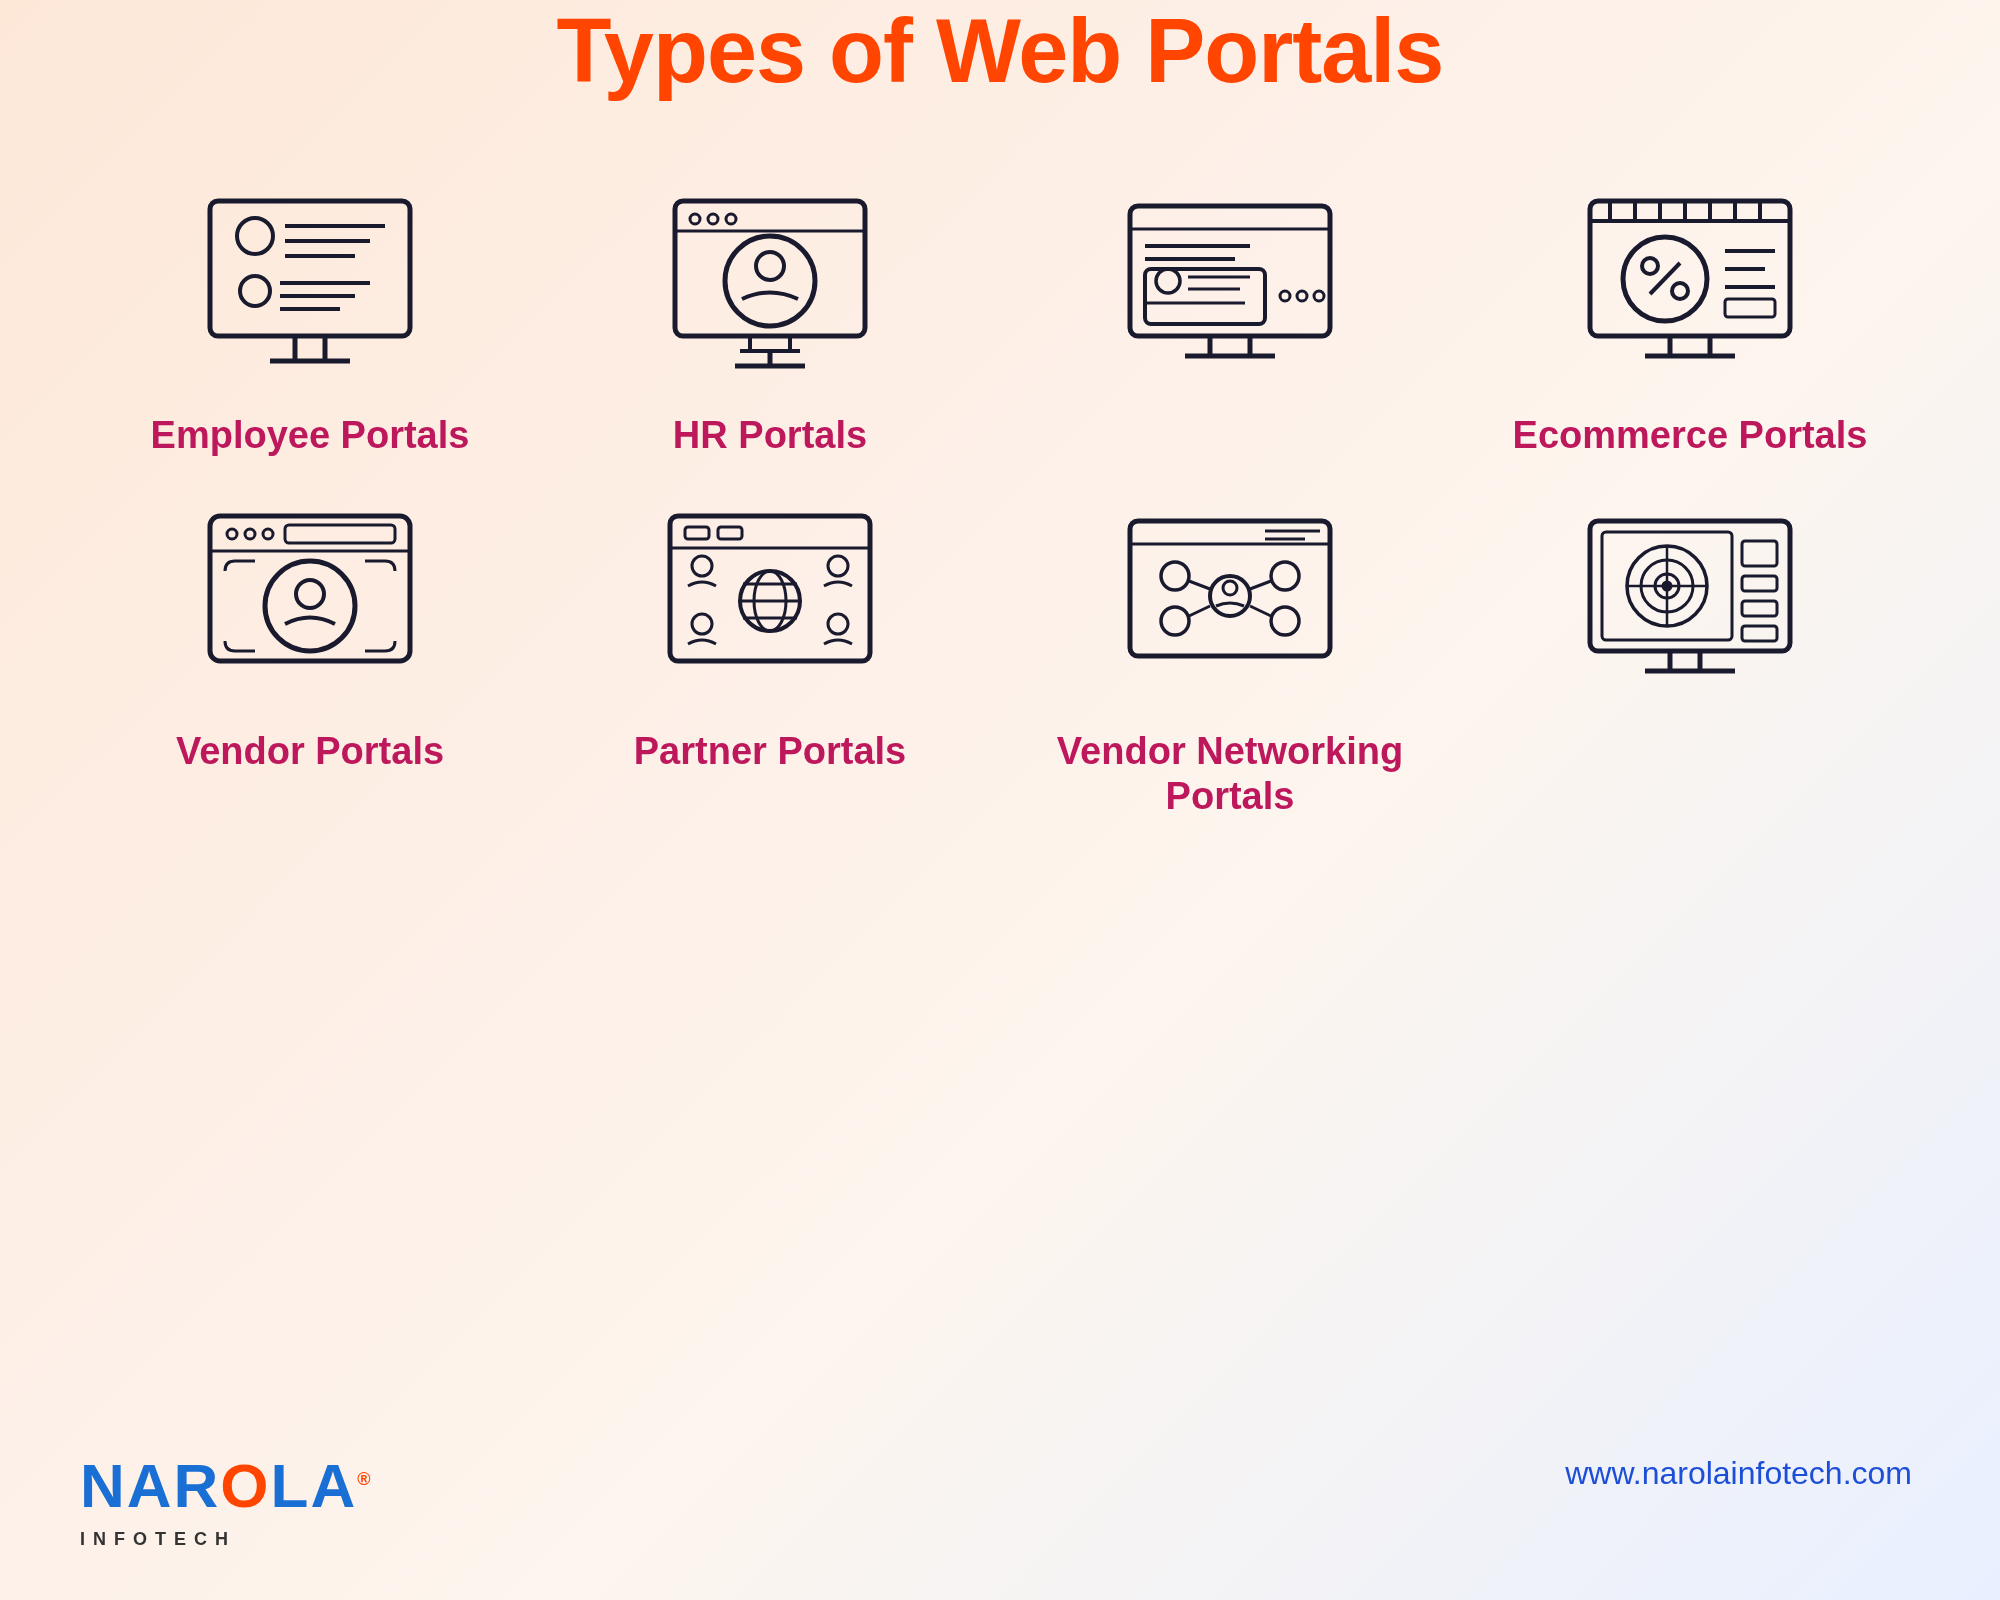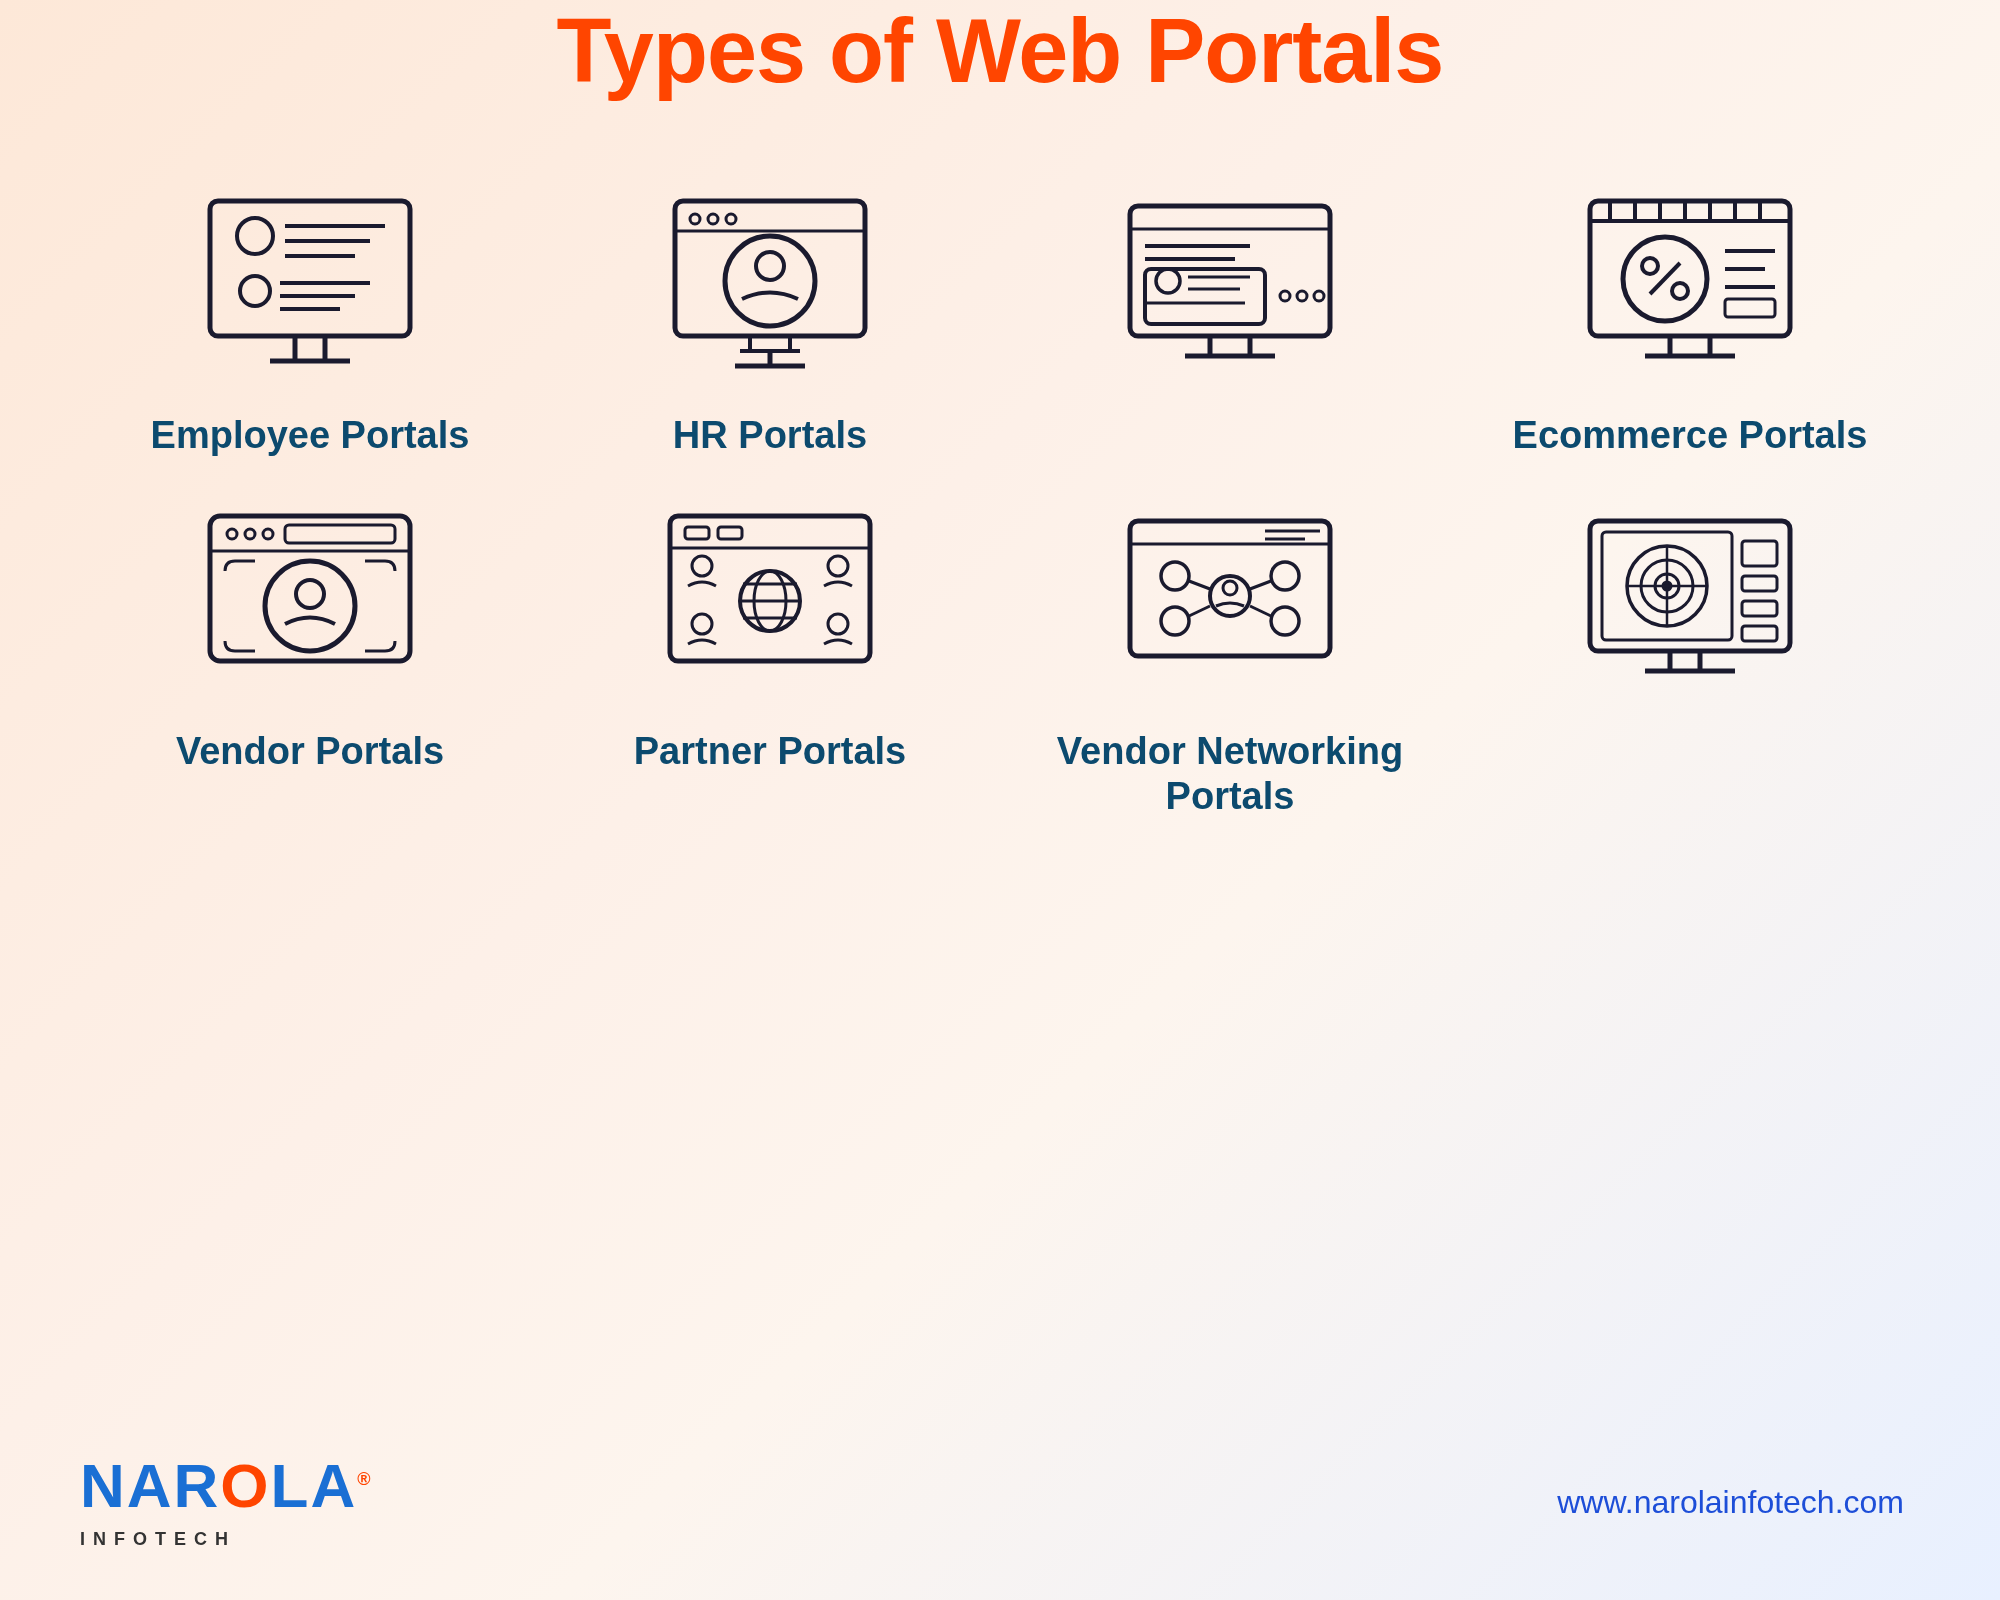--- a/index.html
+++ b/index.html
@@ -46,32 +46,31 @@
     }
 
     .portal-item svg {
       width: 220px;
       height: 185px;
     }
 
     .portal-label {
       font-size: 38px;
       font-weight: 800;
-      color: #0c4a6e;
+      color: #be185d;
       text-align: center;
       line-height: 1.2;
     }
 
     .footer {
       position: absolute;
       bottom: 50px;
       left: 0;
-      right: 16px;
+      right: 8px;
       display: flex;
-      align-items: center;
       justify-content: space-between;
       padding: 0 80px;
     }
 
     .logo-area {
       display: flex;
       flex-direction: column;
       align-items: flex-start;
     }
 

